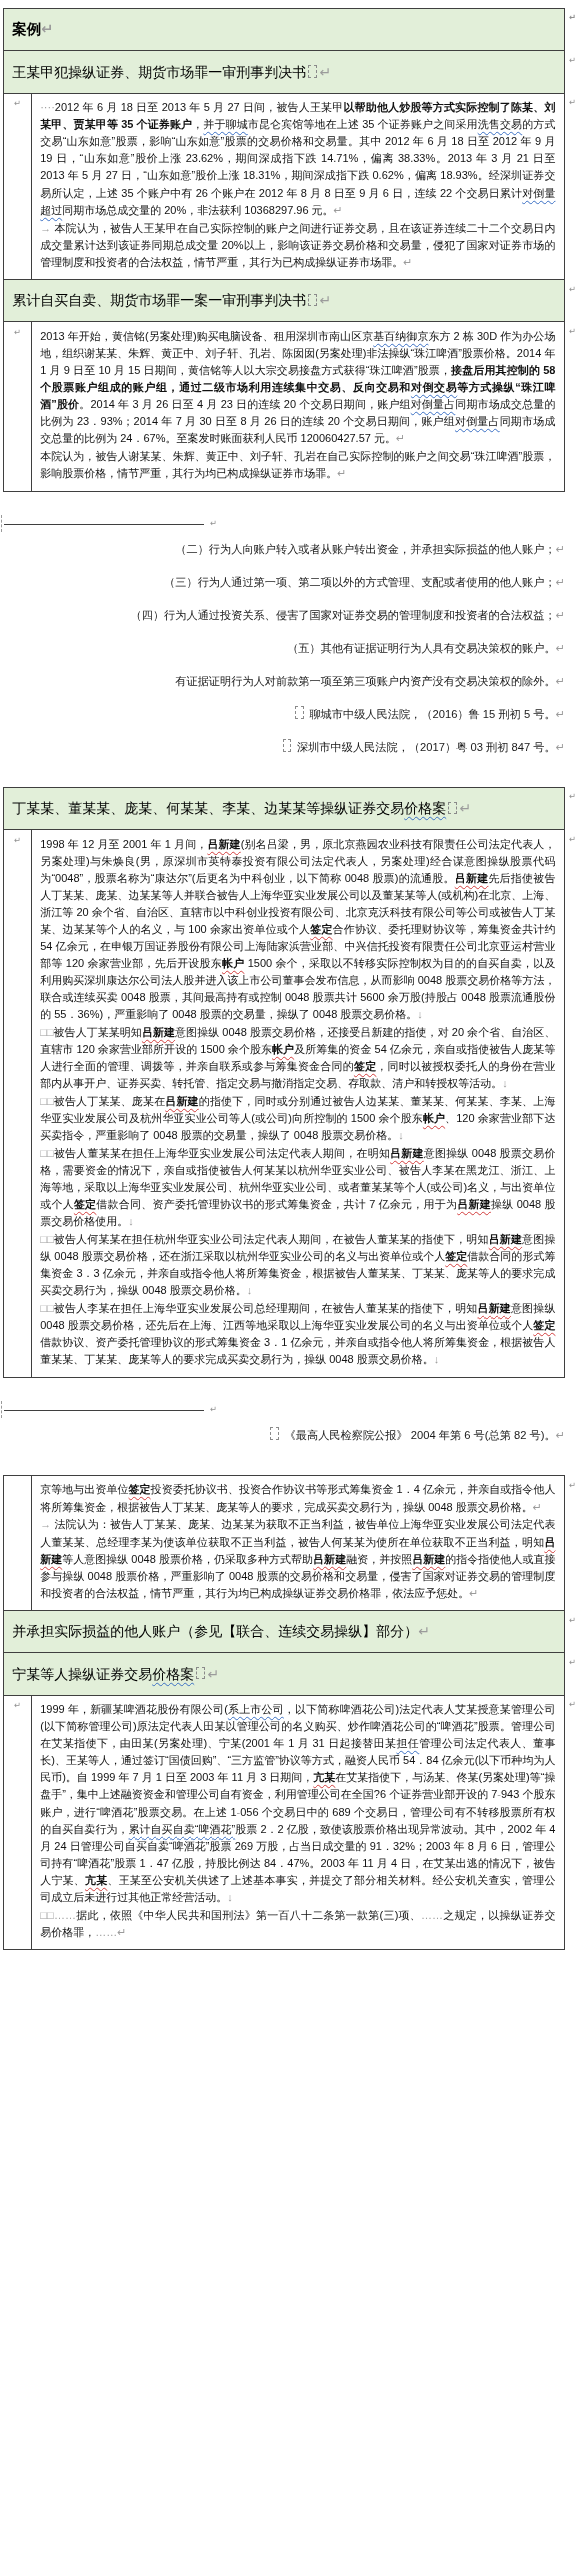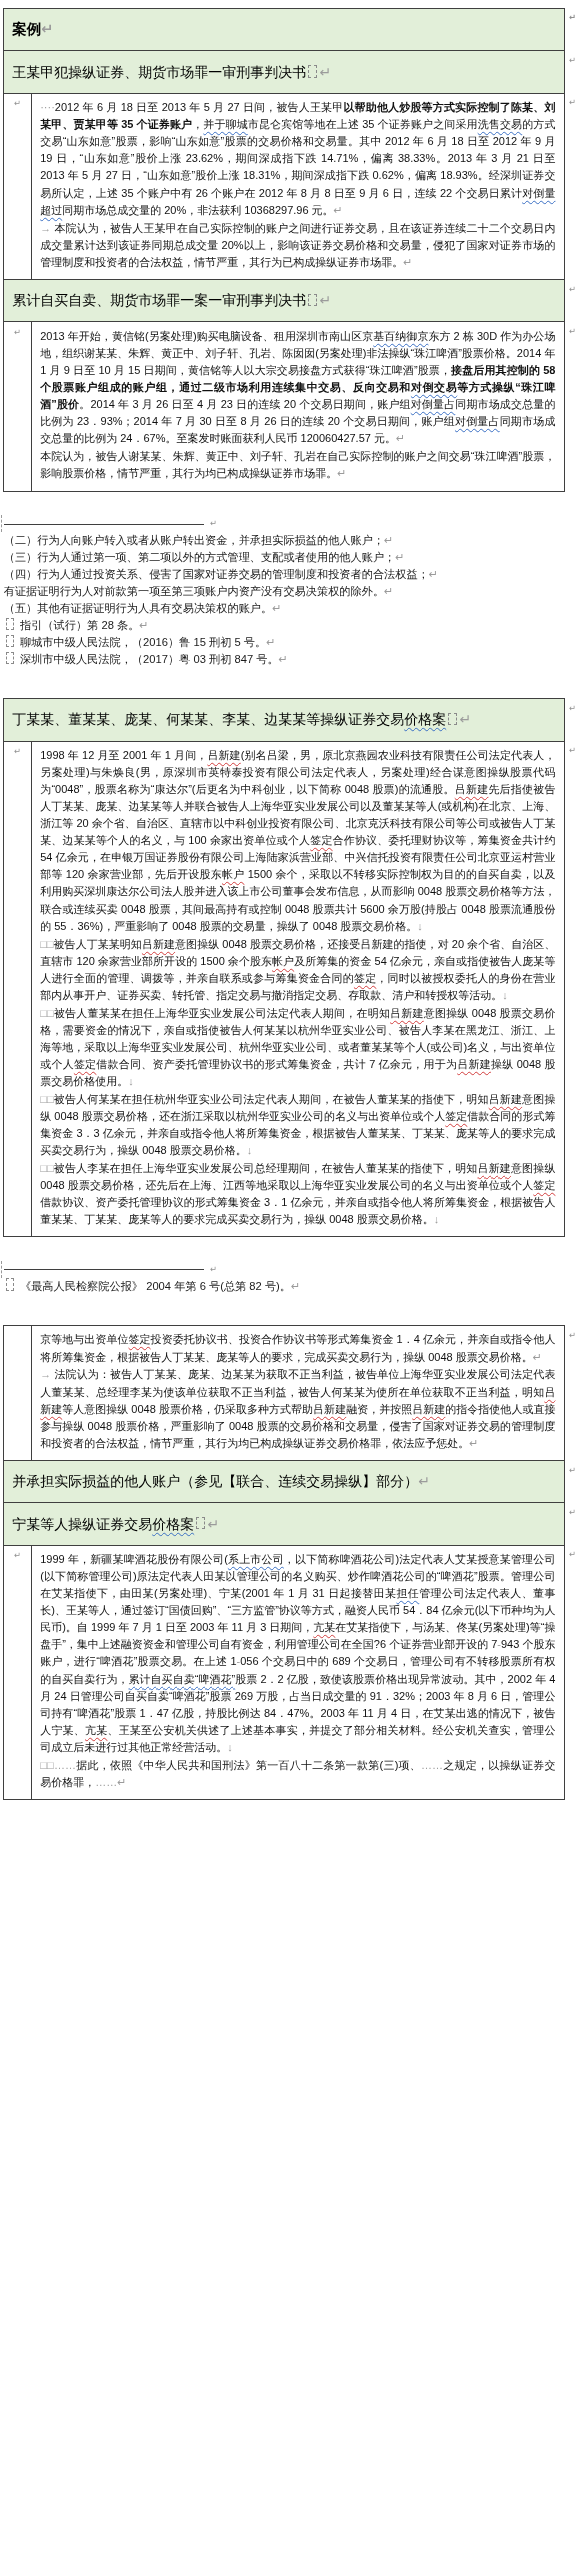--- a/index.html
+++ b/index.html
@@ -9,25 +9,25 @@
   .hrow{background:#e2efd9;border-bottom:0.9px solid #3f3f3f;padding:11.2px 8.4px 11.2px 8.4px;font-size:14px;line-height:1.35;position:relative;color:#000;}
   .hrow.main{font-weight:bold;font-size:14.5px;}
   .brow{display:flex;border-bottom:0.9px solid #3f3f3f;position:relative;}
   .gut{width:28px;flex:none;border-right:0.9px solid #3f3f3f;font-size:8.4px;color:#909090;padding-top:4.7px;text-align:center;box-sizing:border-box;}
   .txt{flex:1;padding:5.6px 8.4px 7.5px 8.4px;font-size:11px;line-height:1.55;text-align:justify;box-sizing:border-box;}
   .para{margin:0 0 0.9px 0;}
   .b{font-weight:bold;}
   .bwb{font-weight:bold;text-decoration-line:underline;text-decoration-style:wavy;text-decoration-color:#3a6fc4;text-decoration-thickness:0.9px;text-underline-offset:2.8px;}
   .mk{color:#9b9b9b;}
   .wb{text-decoration-line:underline;text-decoration-style:wavy;text-decoration-color:#3a6fc4;text-decoration-thickness:0.9px;text-underline-offset:2.8px;}
-  .wr{text-decoration-line:underline;text-decoration-style:wavy;text-decoration-color:#d23c3c;text-decoration-thickness:0.9px;text-underline-offset:2.8px;}
+  .wr{text-decoration-line:underline;text-decoration-style:wavy;text-decoration-color:#d23c3c;text-decoration-thickness:0.9px;text-underline-offset:2.8px;font-weight:bold;}
   .fnbox{display:inline-block;width:6.5px;height:10.3px;border:0.9px dashed #8a8a8a;margin:0 2.8px 0 1.9px;vertical-align:-0.9px;}
   .rowmark{position:absolute;right:-12px;top:3.7px;font-size:8.4px;color:#909090;}
   .fnblock{margin:32px 0 15px 3.7px;font-size:11.2px;line-height:1.52;color:#1a1a1a;}
-  .fnblock .para{margin:0;}
+  .fnblock .para{margin:16px;text-align:right;}
   .fnsep{width:200px;border-top:1.3px solid #3f3f3f;margin:0 0 7.5px 0;position:relative;}
   .fnsep .sepmark{position:absolute;right:-13px;top:-7.5px;font-size:8.4px;color:#909090;}
   .fnsep::before{content:"";position:absolute;left:-2.8px;top:-9.4px;height:17px;border-left:0.9px dashed #9a9a9a;}
   .pagegap{height:15px;}
   .bottompad{height:5.6px;}
 </style>
 </head>
 <body>
 
 <div class="page">
@@ -64,40 +64,40 @@
   </div>
 
   <div class="fnblock">
     <div class="fnsep">
       <span class="sepmark">↵</span>
     </div>
     <div>
         <div class="para"><span>（二）行为人向账户转入或者从账户转出资金，并承担实际损益的他人账户；</span><span class="mk">↵</span></div>
         <div class="para"><span>（三）行为人通过第一项、第二项以外的方式管理、支配或者使用的他人账户；</span><span class="mk">↵</span></div>
         <div class="para"><span>（四）行为人通过投资关系、侵害了国家对证券交易的管理制度和投资者的合法权益；</span><span class="mk">↵</span></div>
+        <div class="para"><span>（五）其他有证据证明行为人具有交易决策权的账户。</span><span class="mk">↵</span></div>
         <div class="para"><span>有证据证明行为人对前款第一项至第三项账户内资产没有交易决策权的除外。</span><span class="mk">↵</span></div>
-        <div class="para"><span>（五）其他有证据证明行为人具有交易决策权的账户。</span><span class="mk">↵</span></div>
-        <div class="para"><span class="fnbox"></span><span> 指引（试行）第 28 条。</span><span class="mk">↵</span></div>
         <div class="para"><span class="fnbox"></span><span> 聊城市中级人民法院，（2016）鲁 15 刑初 5 号。</span><span class="mk">↵</span></div>
         <div class="para"><span class="fnbox"></span><span> 深圳市中级人民法院，（2017）粤 03 刑初 847 号。</span><span class="mk">↵</span></div>
       </div>
   </div>
 
   <div class="pagegap"></div>
 
   <div class="tbl">
     <div class="hrow">
       <span><span>丁某某、董某某、庞某、何某某、李某、边某某等操纵证券交易</span><span class="wb">价格案</span><span class="fnbox"></span><span class="mk">↵</span></span>
       <span class="rowmark">↵</span>
     </div>
     <div class="brow">
       <div class="gut"><span>↵</span></div>
       <div class="txt">
           <div class="para"><span>1998 年 12 月至 2001 年 1 月间，</span><span class="wr">吕新建</span><span>(别名吕梁，男，原北京燕园农业科技有限责任公司法定代表人，另案处理)与朱焕良(男，原深圳市英特泰投资有限公司法定代表人，另案处理)经合谋意图操纵股票代码为“0048”，股票名称为“康达尔”(后更名为中科创业，以下简称 0048 股票)的流通股。</span><span class="wr">吕新建</span><span>先后指使被告人丁某某、庞某、边某某等人并联合被告人上海华亚实业发展公司以及董某某等人(或机构)在北京、上海、浙江等 20 余个省、自治区、直辖市以中科创业投资有限公司、北京克沃科技有限公司等公司或被告人丁某某、边某某等个人的名义，与 100 余家出资单位或个人</span><span class="wr">签定</span><span>合作协议、委托理财协议等，筹集资金共计约 54 亿余元，在申银万国证券股份有限公司上海陆家浜营业部、中兴信托投资有限责任公司北京亚运村营业部等 120 余家营业部，先后开设股东</span><span class="wr">帐户</span><span> 1500 余个，采取以不转移实际控制权为目的的自买自卖，以及利用购买深圳康达尔公司法人股并进入该上市公司董事会发布信息，从而影响 0048 股票交易价格等方法，联合或连续买卖 0048 股票，其间最高持有或控制 0048 股票共计 5600 余万股(持股占 0048 股票流通股份的 55．36%)，严重影响了 0048 股票的交易量，操纵了 0048 股票交易价格。</span><span class="mk">↓</span></div>
           <div class="para"><span class="mk">□□</span><span>被告人丁某某明知</span><span class="wr">吕新建</span><span>意图操纵 0048 股票交易价格，还接受吕新建的指使，对 20 余个省、自治区、直辖市 120 余家营业部所开设的 1500 余个股东</span><span class="wr">帐户</span><span>及所筹集的资金 54 亿余元，亲自或指使被告人庞某等人进行全面的管理、调拨等，并亲自联系或参与筹集资金合同的</span><span class="wr">签定</span><span>，同时以被授权委托人的身份在营业部内从事开户、证券买卖、转托管、指定交易与撤消指定交易、存取款、清户和转授权等活动。</span><span class="mk">↓</span></div>
+          <div class="para"><span class="mk">□□</span><span>被告人丁某某、庞某在</span><span class="wr">吕新建</span><span>的指使下，同时或分别通过被告人边某某、董某某、何某某、李某、上海华亚实业发展公司及杭州华亚实业公司等人(或公司)向所控制的 1500 余个股东</span><span class="wr">帐户</span><span>、120 余家营业部下达买卖指令，严重影响了 0048 股票的交易量，操纵了 0048 股票交易价格。</span><span class="mk">↓</span></div>
           <div class="para"><span class="mk">□□</span><span>被告人董某某在担任上海华亚实业发展公司法定代表人期间，在明知</span><span class="wr">吕新建</span><span>意图操纵 0048 股票交易价格，需要资金的情况下，亲自或指使被告人何某某以杭州华亚实业公司、被告人李某在黑龙江、浙江、上海等地，采取以上海华亚实业发展公司、杭州华亚实业公司、或者董某某等个人(或公司)名义，与出资单位或个人</span><span class="wr">签定</span><span>借款合同、资产委托管理协议书的形式筹集资金，共计 7 亿余元，用于为</span><span class="wr">吕新建</span><span>操纵 0048 股票交易价格使用。</span><span class="mk">↓</span></div>
           <div class="para"><span class="mk">□□</span><span>被告人何某某在担任杭州华亚实业公司法定代表人期间，在被告人董某某的指使下，明知</span><span class="wr">吕新建</span><span>意图操纵 0048 股票交易价格，还在浙江采取以杭州华亚实业公司的名义与出资单位或个人</span><span class="wr">签定</span><span>借款合同的形式筹集资金 3．3 亿余元，并亲自或指令他人将所筹集资金，根据被告人董某某、丁某某、庞某等人的要求完成买卖交易行为，操纵 0048 股票交易价格。</span><span class="mk">↓</span></div>
           <div class="para"><span class="mk">□□</span><span>被告人李某在担任上海华亚实业发展公司总经理期间，在被告人董某某的指使下，明知</span><span class="wr">吕新建</span><span>意图操纵 0048 股票交易价格，还先后在上海、江西等地采取以上海华亚实业发展公司的名义与出资单位或个人</span><span class="wr">签定</span><span>借款协议、资产委托管理协议的形式筹集资金 3．1 亿余元，并亲自或指令他人将所筹集资金，根据被告人董某某、丁某某、庞某等人的要求完成买卖交易行为，操纵 0048 股票交易价格。</span><span class="mk">↓</span></div>
         </div>
       <span class="rowmark">↵</span>
     </div>
   </div>
 
   <div class="fnblock">
     <div class="fnsep">

